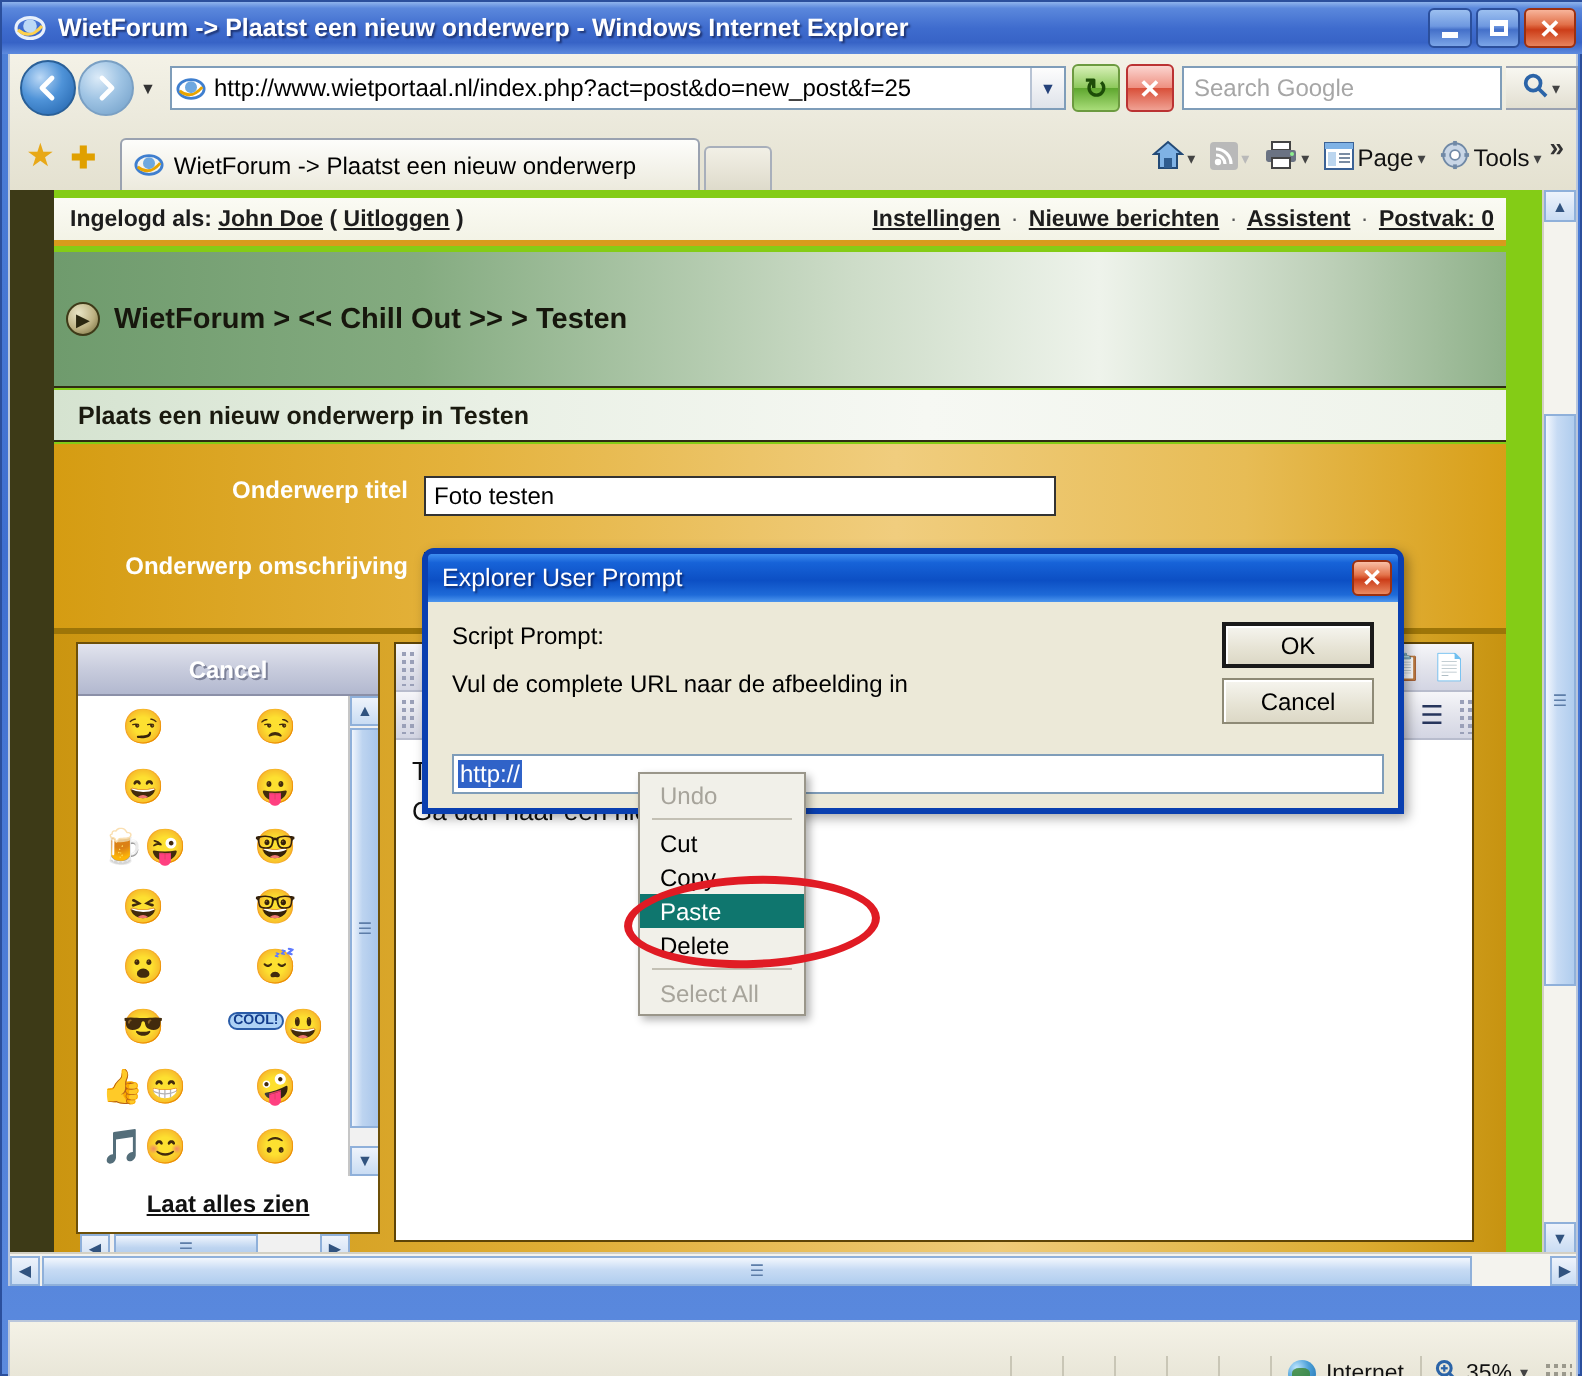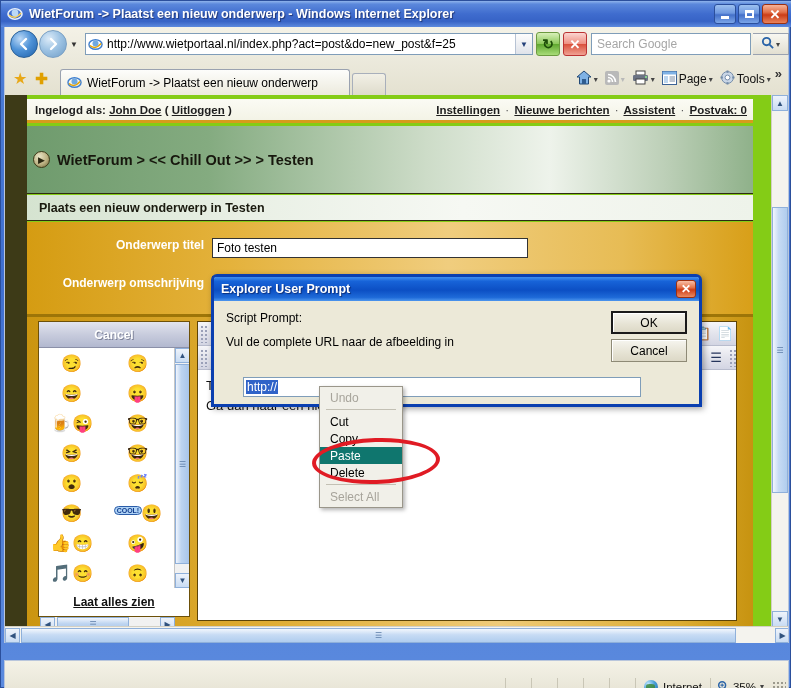--- a/index.html
+++ b/index.html
@@ -355,36 +355,36 @@
     border-radius: 6px 6px 0 0;
     box-shadow: 2px 2px 6px rgba(0,0,0,.35);
   }
   #dlgtitle {
     height: 24px; width: 100%;
     background: linear-gradient(180deg,#3f8ef0 0%,#1763d8 18%,#0c4fc4 55%,#1e6ad8 85%,#4d96ee 100%);
     display: flex; align-items: center;
     border-radius: 2px 2px 0 0;
   }
   #dlgtitle .t {
-    color: #fff; font-size: 12.5px; font-weight: bold; margin-left: 7px;
+    color: #fff; font-size: 12.5px; font-weight: normal; margin-left: 7px;
     text-shadow: 1px 1px 1px rgba(0,0,40,.5);
   }
   #dlgclose {
     margin-left: auto; margin-right: 3px; width: 20px; height: 18px; border-radius: 3px;
     border: 1px solid #9c3010;
     background: linear-gradient(180deg,#f9bfa6 0%,#e4754c 40%,#cc3d18 55%,#ea8a62 100%);
     color: #fff; font-size: 12px; font-weight: bold;
     display: flex; align-items: center; justify-content: center;
   }
   #dlgbody { position: relative; height: 106px; padding: 10px 12px; }
   .dlg-line { font-size: 12px; color: #000; margin-bottom: 10px; }
   #dlginput {
-    position: absolute; left: 12px; bottom: 10px; width: 398px; height: 20px;
+    position: absolute; left: 12px; bottom: 10px; width: 466px; height: 20px;
     background: #fff; border: 1px solid #7f9db9;
-    display: flex; align-items: center; padding-left: 2px; margin-left: 17px;
+    display: flex; align-items: center; padding-left: 2px;
   }
   #dlginput .sel {
     background: #3063c8; color: #fff; font-size: 12px; padding: 0 1px;
   }
   .dlgbtn {
     position: absolute; width: 76px; height: 23px;
     background: linear-gradient(180deg,#f6f5ef,#e6e3d4 60%,#dcd8c6);
     border: 1px solid #8e8a76; box-shadow: inset 1px 1px 0 #fff;
     display: flex; align-items: center; justify-content: center;
     font-size: 12px; color: #000;

